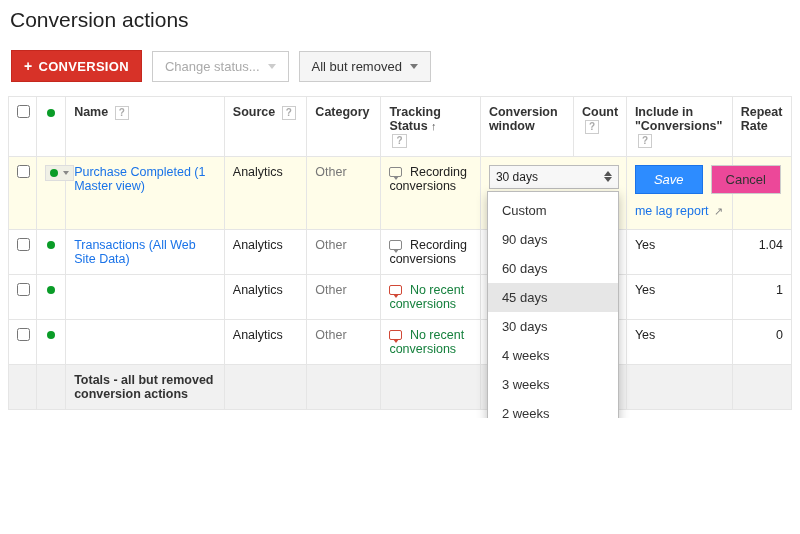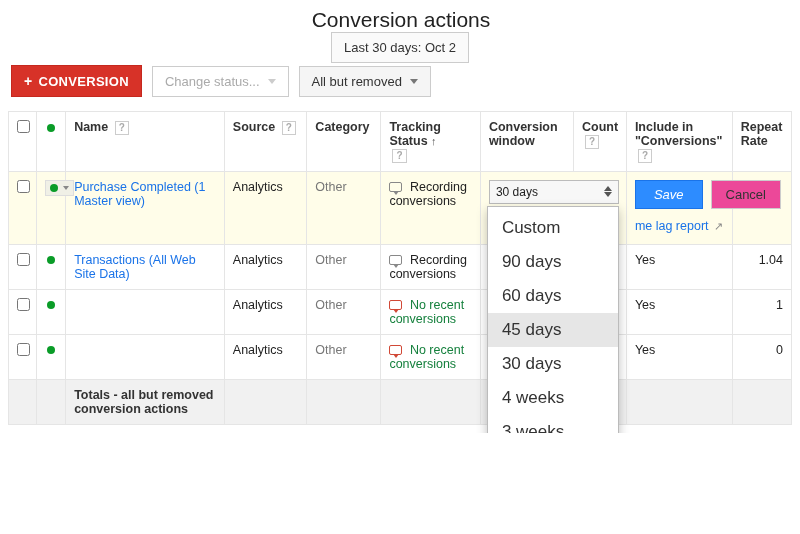--- a/index.html
+++ b/index.html
@@ -6,21 +6,21 @@
   body {
     margin: 0;
     padding: 8px;
     font-family: Arial, Helvetica, sans-serif;
     font-size: 13px;
     color: #222;
     background: #fff;
     width: 800px;
     overflow: hidden;
   }
-  .header-row { display: flex; justify-content: space-between; align-items: center; margin-bottom: 2px; flex-direction: column; }
+  .header-row { display: flex; justify-content: space-between; align-items: center; margin-bottom: 18px; }
   h1 { font-size: 21px; font-weight: 400; margin: 0 0 0 2px; color: #222; }
   .date-range {
     border: 1px solid #ccc;
     padding: 7px 12px;
     font-size: 13px;
     color: #333;
     background: #fafafa;
   }
   .toolbar { display: flex; gap: 10px; align-items: center; margin-bottom: 14px; padding-left: 3px; }
   .btn {
@@ -152,40 +152,39 @@
     top: 34px; left: 6px;
     width: 132px;
     background: #fff;
     border: 1px solid #bbb;
     box-shadow: 0 4px 10px rgba(0,0,0,0.25);
     z-index: 10;
     padding: 4px 0;
   }
   .dropdown-menu div {
     padding: 7px 14px;
-    font-size: 17px;
+    font-size: 13px;
     color: #333;
     cursor: pointer;
   }
   .dropdown-menu div.highlight { background: #e6e6e6; }
   .action-btns { display: flex; gap: 8px; margin-bottom: 10px; }
   .btn-save { background: #2d8cff; border: 1px solid #1a73e8; color: #fff; padding: 6px 18px; font-size: 13px; cursor: pointer; font-style: italic; }
   .btn-cancel { background: #ec4899; border: 1px solid #ccc; color: #333; padding: 6px 14px; font-size: 13px; cursor: pointer; }
   .time-lag { color: #1a73e8; font-size: 12.5px; }
   .ext-icon { font-size: 11px; color: #888; margin-left: 2px; }
   .status-cell-edit { background: #f0f0e6; border:1px solid #ddd; padding:3px 4px; display:inline-flex; align-items:center; }
   .num-right { text-align: right; }
   input[type=checkbox] { margin: 0; }
 </style>
 </head>
 <body>
 
 <div class="header-row">
   <h1>Conversion actions</h1>
-  <div class="date-range">Last 30 days: Oct 2</div>
 </div>
 
 <div class="toolbar">
   <button class="btn btn-conversion">
     <span class="plus">+</span>
     <span>CONVERSION</span>
   </button>
   <button class="btn btn-disabled">
     <span>Change status...</span>
     <span class="caret"></span>

